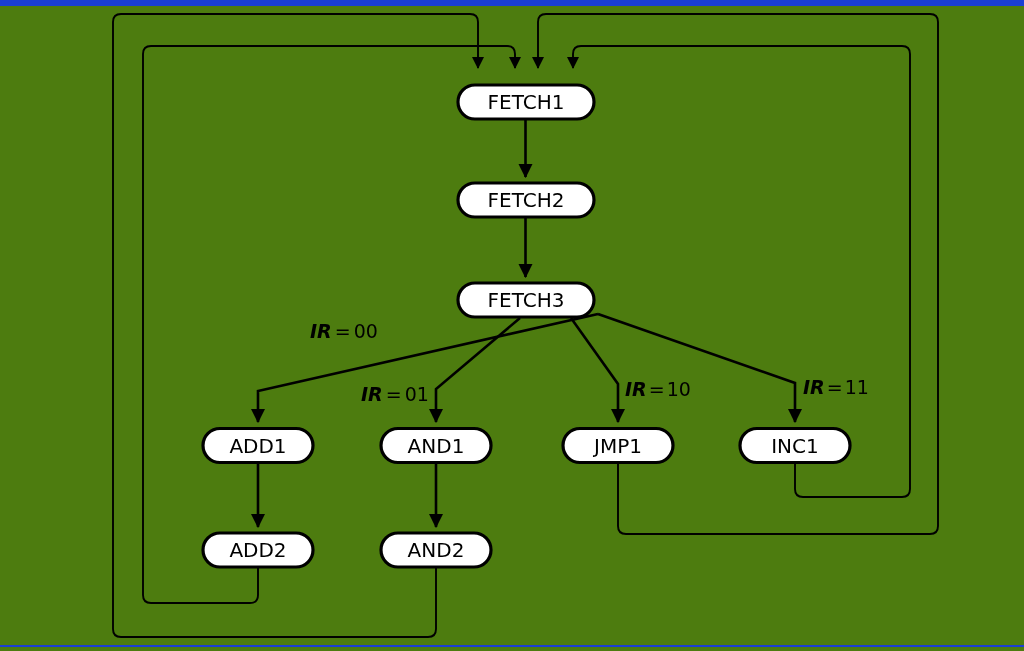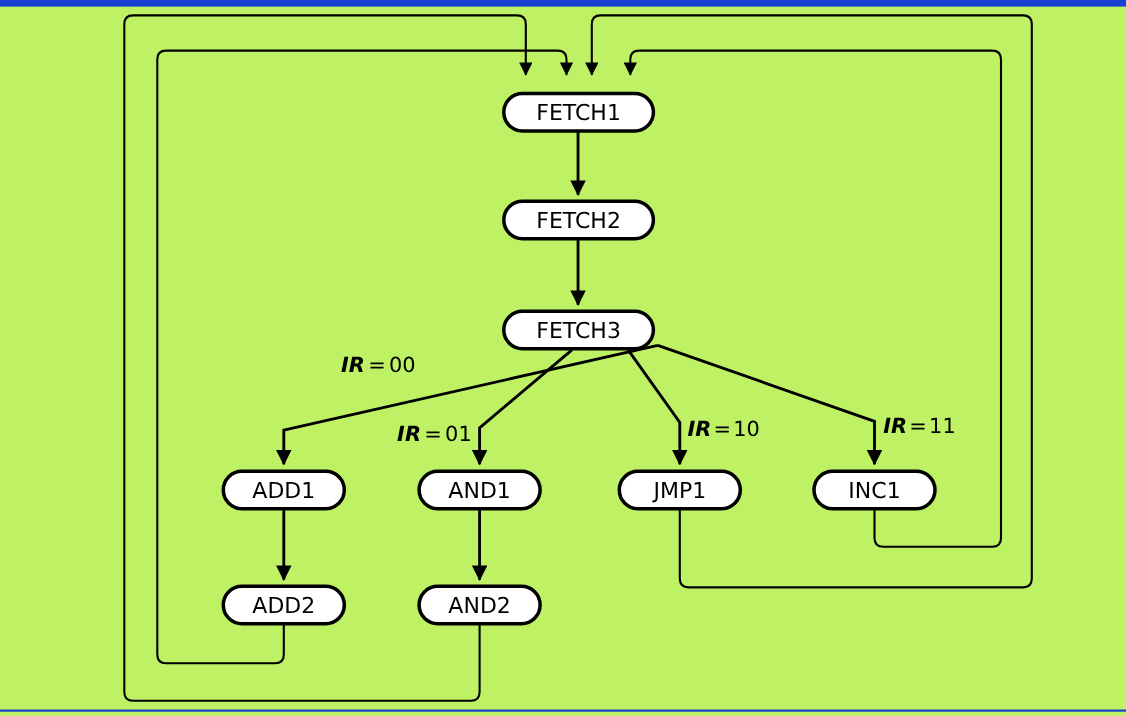--- a/index.html
+++ b/index.html
@@ -11,21 +11,21 @@
   .st-box{fill:#ffffff;stroke:#000000;stroke-width:3.2;}
   .st-label{font-family:"DejaVu Sans",sans-serif;font-size:20px;fill:#000000;text-anchor:middle;dominant-baseline:middle;}
   .edge{fill:none;stroke:#000000;stroke-width:2.6;}
   .loop{fill:none;stroke:#000000;stroke-width:1.9;}
   .cond{font-family:"DejaVu Sans",sans-serif;font-size:19px;fill:#000000;}
   .cond .v{font-style:italic;font-weight:bold;}
 </style>
 </head>
 <body>
 
-<div id="stage" style="background: #bef264;">
+<div id="stage" style="background: #4d7c0f;">
 
   <div class="bar-top" style="background: rgb(26, 63, 212);"></div>
   <div class="bar-bottom" style="background: rgb(26, 63, 212);"></div>
 
   <svg id="diagram" viewBox="0 0 1024 651">
     <defs>
       <marker id="arrow" viewBox="0 0 10 10" refX="9.2" refY="5" markerWidth="5.4" markerHeight="5.4" orient="auto-start-reverse">
         <path d="M 0 0 L 10 5 L 0 10 z" fill="#000000"></path>
       </marker>
       <marker id="arrowsm" viewBox="0 0 10 10" refX="9.2" refY="5" markerWidth="6.4" markerHeight="6.4" orient="auto-start-reverse">

